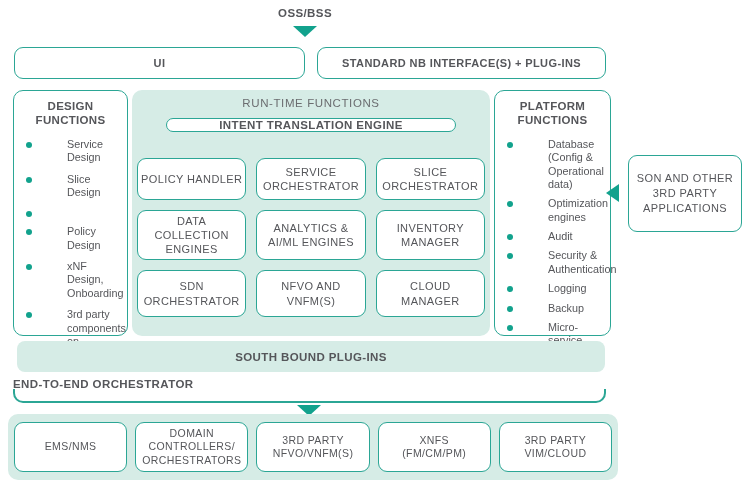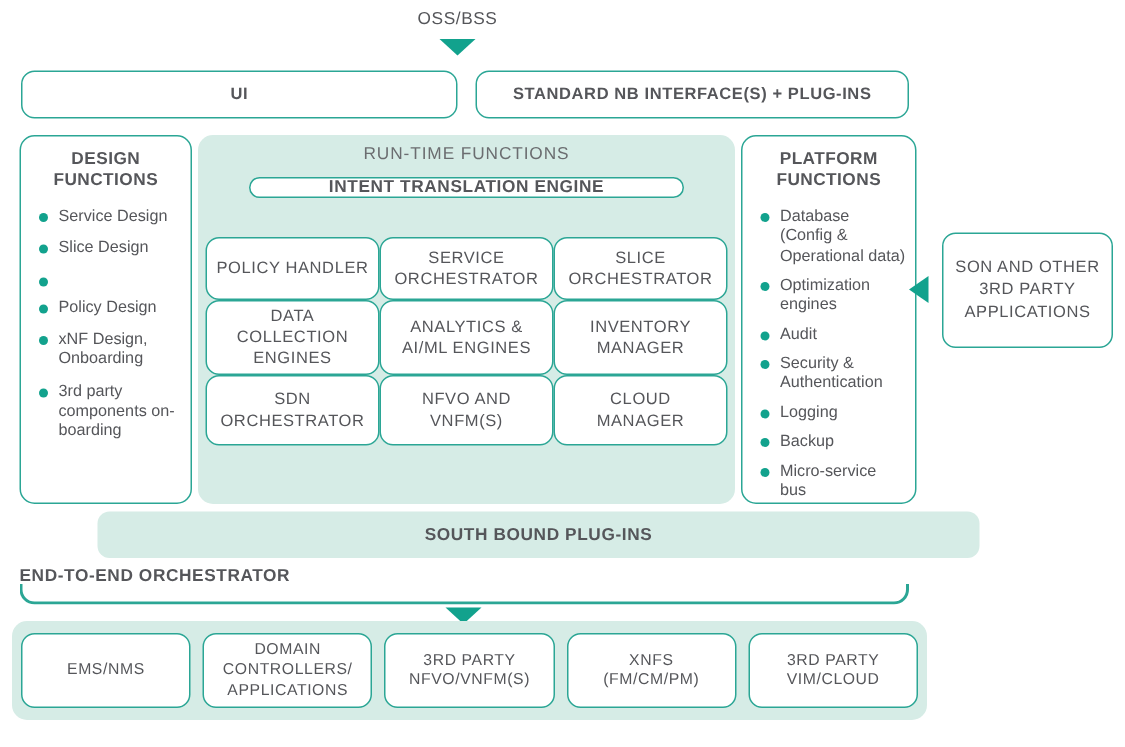--- a/index.html
+++ b/index.html
@@ -15,59 +15,59 @@
   .canvas{position:relative;width:750px;height:498px;background:#fff;overflow:hidden;}
 
   .abs{position:absolute;}
   .pill{background:#fff;border:1.5px solid var(--teal-border);border-radius:9px;
         display:flex;align-items:center;justify-content:center;text-align:center;}
   .caps{letter-spacing:.4px;white-space:pre-line;}
   .bold{font-weight:bold;}
 
   
   .oss-label{left:240px;top:7px;width:130px;text-align:center;font-size:11.5px;
-             font-weight:normal;letter-spacing:.4px;}
+             font-weight:bold;letter-spacing:.4px;}
   .tri-down{width:0;height:0;border-left:12px solid transparent;border-right:12px solid transparent;
             border-top:11px solid var(--teal-solid);}
   .tri-top{left:293px;top:26px;}
   .ui-box{left:14px;top:47px;width:291px;height:32px;font-size:11px;}
   .nb-box{left:317px;top:47px;width:289px;height:32px;font-size:11px;}
 
   
   .func-box{background:#fff;border:1.5px solid var(--teal-border);border-radius:10px;}
   .design-box{left:13px;top:90px;width:115px;height:246px;}
   .platform-box{left:494px;top:90px;width:117px;height:246px;}
   .func-title{margin-top:8px;text-align:center;font-size:11.5px;font-weight:bold;
               letter-spacing:.3px;white-space:pre-line;line-height:1.25;}
   .bullets{margin:10px 6px 0 12px;}
   .bullet-item{display:flex;margin-bottom:8px;}
   .platform-box .bullet-item{margin-bottom:6px;}
   .dot{flex:none;width:6px;height:6px;border-radius:50%;background:var(--teal-solid);
        margin:4px 7px 0 0;}
-  .bullet-text{font-size:10.8px;line-height:1.24;white-space:pre-line;}
+  .bullet-text{font-size:10.8px;line-height:1.24;white-space:pre-line;margin-left:28px;}
 
   
   .rt-panel{left:132px;top:90px;width:358px;height:246px;background:var(--panel-bg);border-radius:10px;}
   .rt-title{position:absolute;top:7px;left:0;right:0;text-align:center;font-size:11.5px;
             color:var(--text-gray);letter-spacing:.6px;}
   .intent-box{position:absolute;left:34px;top:28px;width:290px;height:14px;font-size:11.5px;
               font-weight:bold;}
   .rt-grid{position:absolute;left:5px;right:5px;top:68px;display:grid;
-           grid-template-columns:repeat(3,1fr);grid-template-rows:42px 50px 47px;}
+           grid-template-columns:repeat(3,1fr);grid-template-rows:42px 50px 47px;gap:10px;}
   .module{font-size:11px;line-height:1.3;color:var(--text-dark);}
 
   
   .son-arrow{left:606px;top:184px;width:0;height:0;border-top:9px solid transparent;
              border-bottom:9px solid transparent;border-right:13px solid var(--teal-solid);}
   .son-box{left:628px;top:155px;width:114px;height:77px;font-size:11px;line-height:1.35;}
 
   
   .sb-bar{left:17px;top:341px;width:588px;height:31px;background:var(--panel-bg);border-radius:8px;
           display:flex;align-items:center;justify-content:center;font-size:11.5px;font-weight:bold;
-          letter-spacing:.4px;margin-left:48px;}
+          letter-spacing:.4px;}
 
   
   .e2e-label{left:13px;top:378px;width:593px;text-align:left;font-size:11.5px;font-weight:bold;
              letter-spacing:.4px;}
   .e2e-bracket{left:13px;top:389px;width:593px;height:14px;border:2px solid var(--teal-border);
                border-top:none;border-radius:0 0 10px 10px;}
   .tri-bottom{left:297px;top:405px;}
 
   
   .bottom-panel{left:8px;top:414px;width:610px;height:66px;background:var(--panel-bg);
@@ -215,21 +215,21 @@
   <div class="abs e2e-label">END-TO-END ORCHESTRATOR</div>
   <div class="abs e2e-bracket"></div>
   <div class="abs tri-down tri-bottom"></div>
 
   <div class="abs bottom-panel">
 
       <div class="pill caps bottom-box">EMS/NMS</div>
 
       <div class="pill caps bottom-box">DOMAIN
 CONTROLLERS/
-APPLICATIONS</div>
+ORCHESTRATORS</div>
 
       <div class="pill caps bottom-box">3RD PARTY
 NFVO/VNFM(S)</div>
 
       <div class="pill caps bottom-box">XNFS
 (FM/CM/PM)</div>
 
       <div class="pill caps bottom-box">3RD PARTY
 VIM/CLOUD</div>
     </div>

